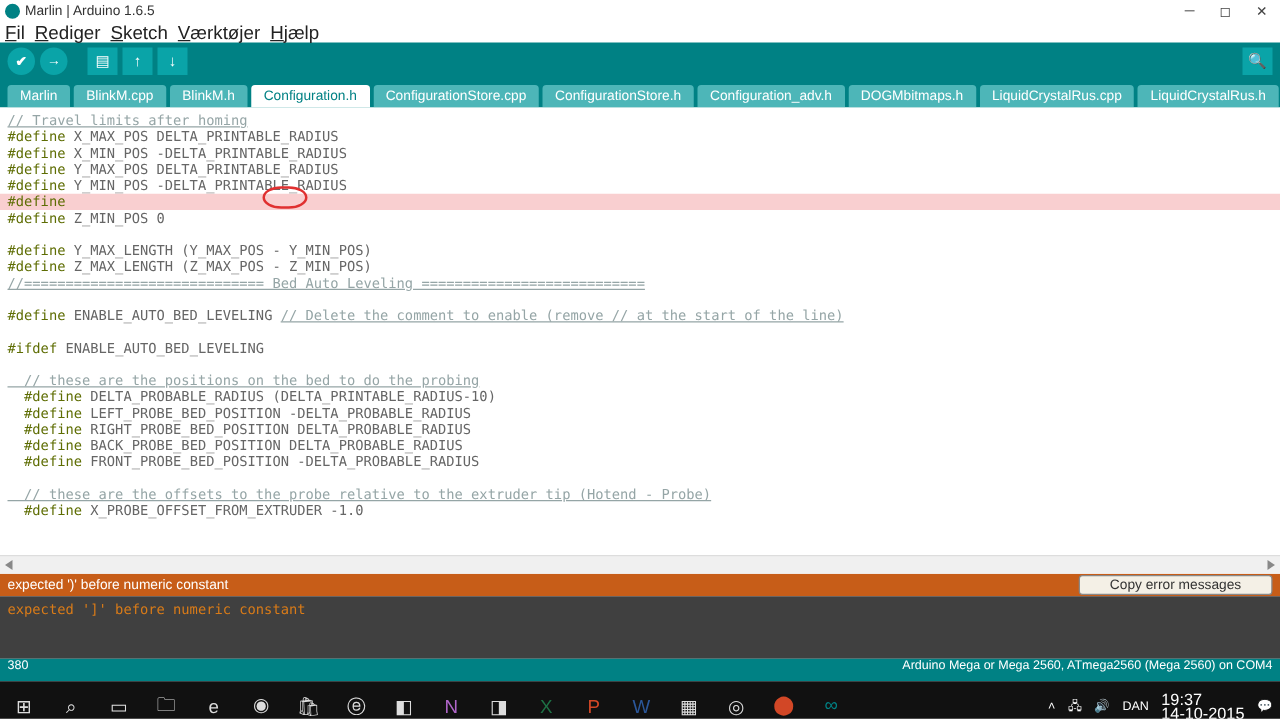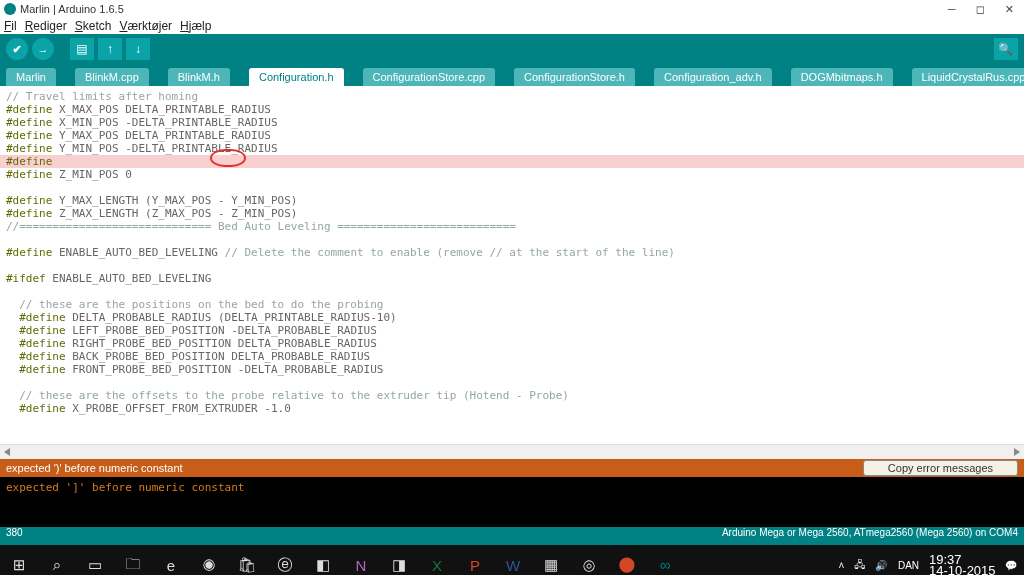--- a/index.html
+++ b/index.html
@@ -1,38 +1,38 @@
 <!DOCTYPE html>
 <html><head>
 <meta charset="utf-8">
 <style>
   * { margin:0; padding:0; box-sizing:border-box; }
   html,body { width:1024px; height:575px; overflow:hidden; font-family:"Segoe UI",Tahoma,sans-serif; background:#fff; }
   .titlebar { height:18px; background:#fff; display:flex; align-items:center; font-size:11px; color:#333; padding-left:4px; }
   .titlebar .logo { width:12px; height:12px; border-radius:50%; background:#008184; margin-right:4px; display:inline-block;}
   .titlebar .winbtns { margin-left:auto; display:flex; gap:20px; padding-right:10px; color:#444;}
-  .menubar { height:16px; font-size:12px; color:#222; padding-left:4px; display:flex; gap:8px; align-items:center;}
+  .menubar { height:16px; font-size:15px; color:#222; padding-left:4px; display:flex; gap:8px; align-items:center;}
   .menubar span u { text-decoration:underline; }
   .toolbar { height:30px; background:#008184; display:flex; align-items:center; padding:0 6px; gap:4px;}
   .tbtn { width:22px; height:22px; border-radius:50%; background:#0aa4a8; color:#fff; display:flex; align-items:center; justify-content:center; font-size:11px; font-weight:bold;}
   .tbtnsq { width:24px; height:22px; background:#0aa4a8; color:#fff; display:flex; align-items:center; justify-content:center; font-size:12px;}
   .toolbar .spacer { flex:1; }
-  .tabbar { height:22px; background:#008184; display:flex; align-items:flex-end; padding-left:6px; gap:19px; overflow:hidden;}
+  .tabbar { height:22px; background:#008184; display:flex; align-items:flex-end; padding-left:6px; gap:3px; overflow:hidden;}
   .tab { background:#4db6b8; color:#fff; font-size:11px; padding:3px 10px; border-top-left-radius:3px; border-top-right-radius:3px; white-space:nowrap;}
   .tab.active { background:#fff; color:#008184; }
   .editor { position:relative; height:358px; overflow:auto; background:#fff; font-family:Consolas,Menlo,monospace; font-size:11px; color:#666; padding:4px 6px; }
   .editor .line { white-space:pre; height:13px; line-height:13px;}
   .hl { position:absolute; left:0; right:0; height:13px; background:#f9cfd0; z-index:0;}
   .editor .line > * { position:relative; z-index:1;}
   .kw { color:#5e6d03;margin-top:25px;}
-  .cm { color:#95a5a6;}
+  .cm { color:#95a5a6;text-decoration:underline;}
   .circle-ann { position:absolute; width:36px; height:18px; border:2px solid #e03030; border-radius:50%/60%; z-index:2;}
   .errorbar { height:18px; background:#c75d18; color:#fff; font-size:11px; display:flex; align-items:center; padding:0 6px;}
   .errorbar .copybtn { margin-left:auto; background:#f4f0e6; color:#333; border:1px solid #888; border-radius:3px; padding:1px 24px; font-size:11px;}
-  .console { height:50px; background:#000000; color:#d97b18; font-family:Consolas,monospace; font-size:11px; padding:4px 6px;}
+  .console { height:50px; background:#404040; color:#d97b18; font-family:Consolas,monospace; font-size:11px; padding:4px 6px;}
   .statusbar { height:18px; background:#008184; color:#fff; font-size:10px; display:flex; align-items:flex-start; padding:0 6px;}
   .statusbar .r { margin-left:auto;}
   .taskbar { height:40px; background:#111; display:flex; align-items:center; color:#fff; font-size:10px;}
   .taskbar .tbicon { width:38px; height:40px; display:flex; align-items:center; justify-content:center; color:#ddd; font-size:15px;}
   .taskbar .tbicon.active { border-bottom:2px solid #76b9ed;}
   .taskbar .tray { margin-left:auto; display:flex; align-items:center; gap:10px; padding-right:6px;}
   .taskbar .clock { text-align:left; line-height:11px; font-size:13px;}
   .scroll-h { height:15px; background:#f0f0f0; border-top:1px solid #ddd; position:relative;}
   .scroll-h::before,.scroll-h::after{content:'';position:absolute;top:3px;width:8px;height:8px;}
   .scroll-h::before{left:4px;border-right:6px solid #888;border-top:4px solid transparent;border-bottom:4px solid transparent;border-left:0;width:0;height:0;}

